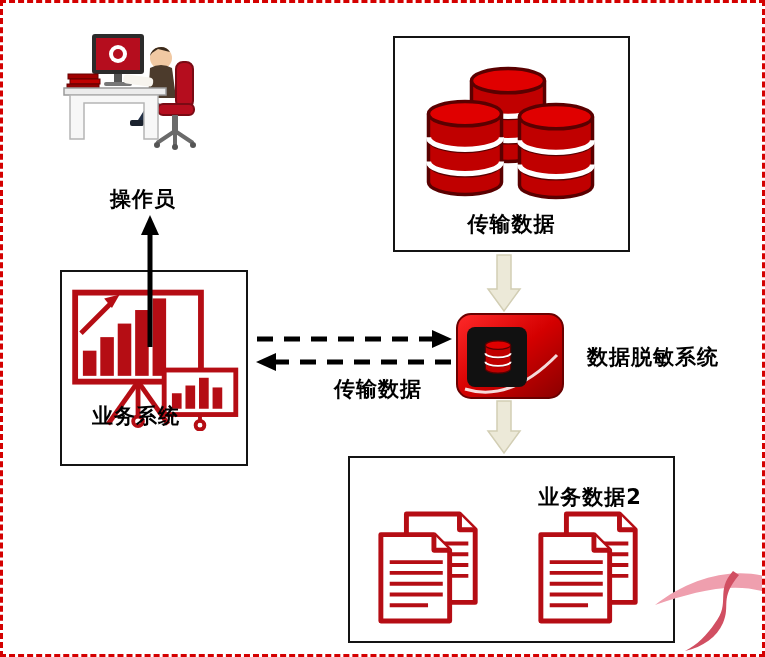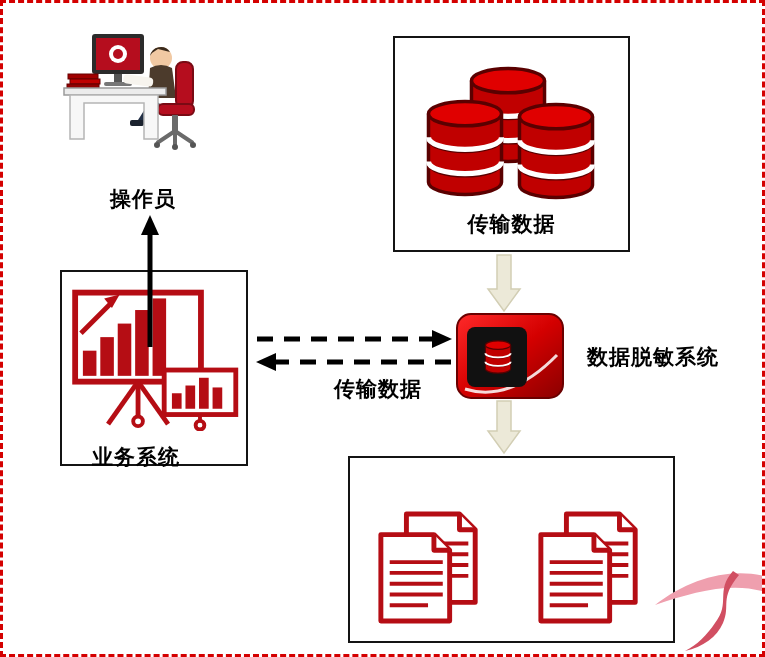--- a/index.html
+++ b/index.html
@@ -124,38 +124,39 @@
     <rect x="100" y="92" width="74" height="46" fill="#fff" class="rs" stroke-width="5"></rect>
     <g class="rf">
       <rect x="108" y="116" width="10" height="16"></rect>
       <rect x="122" y="108" width="10" height="24"></rect>
       <rect x="136" y="100" width="10" height="32"></rect>
       <rect x="150" y="110" width="10" height="22"></rect>
     </g>
     <line x1="137" y1="138" x2="137" y2="146" class="rs" stroke-width="4"></line>
     <circle cx="137" cy="149" r="4.5" fill="#fff" class="rs" stroke-width="4"></circle>
   </svg>
-  <div class="label" style="left:57px;top:440px;width:152px">业务系统</div>
+  <div class="label" style="left:57px;top:399px;width:152px">业务系统</div>
 
   <svg class="abs" style="left:452px;top:308px" width="110" height="90" viewBox="0 0 110 90">
     <defs>
       <linearGradient id="redg" x1="0" y1="0" x2="1" y2="1">
         <stop offset="0" stop-color="#ff2a2a"></stop>
         <stop offset="0.5" stop-color="#d40000"></stop>
         <stop offset="1" stop-color="#8a0000"></stop>
       </linearGradient>
     </defs>
     <rect x="2" y="3" width="106" height="84" rx="14" fill="url(#redg)" stroke="#6a0000" stroke-width="2"></rect>
     <path d="M10 78 Q55 92 102 44" fill="none" stroke="#ffffff" stroke-width="3" opacity="0.85"></path>
     <rect x="12" y="16" width="60" height="60" rx="8" fill="#111"></rect>
     <use href="#cyl" x="28" y="24" width="30" height="44"></use>
   </svg>
   <div class="label" style="left:546px;top:340px;width:170px;text-align:right">数据脱敏系统</div>
 
   <div class="box" style="left:345px;top:453px;width:327px;height:187px"></div>
+  <div class="label" style="left:512px;top:480px;width:150px">业务数据2</div>
   <svg class="abs" style="left:368px;top:508px" width="118" height="113" viewBox="0 0 120 115">
     <use href="#docs" width="120" height="115"></use>
   </svg>
   <svg class="abs" style="left:528px;top:508px" width="118" height="113" viewBox="0 0 120 115">
     <use href="#docs" width="120" height="115"></use>
   </svg>
 
   <div class="label" style="left:300px;top:372px;width:150px">传输数据</div>
 
   <svg class="abs" style="left:0;top:0;pointer-events:none" width="765" height="657" viewBox="0 0 765 657">

